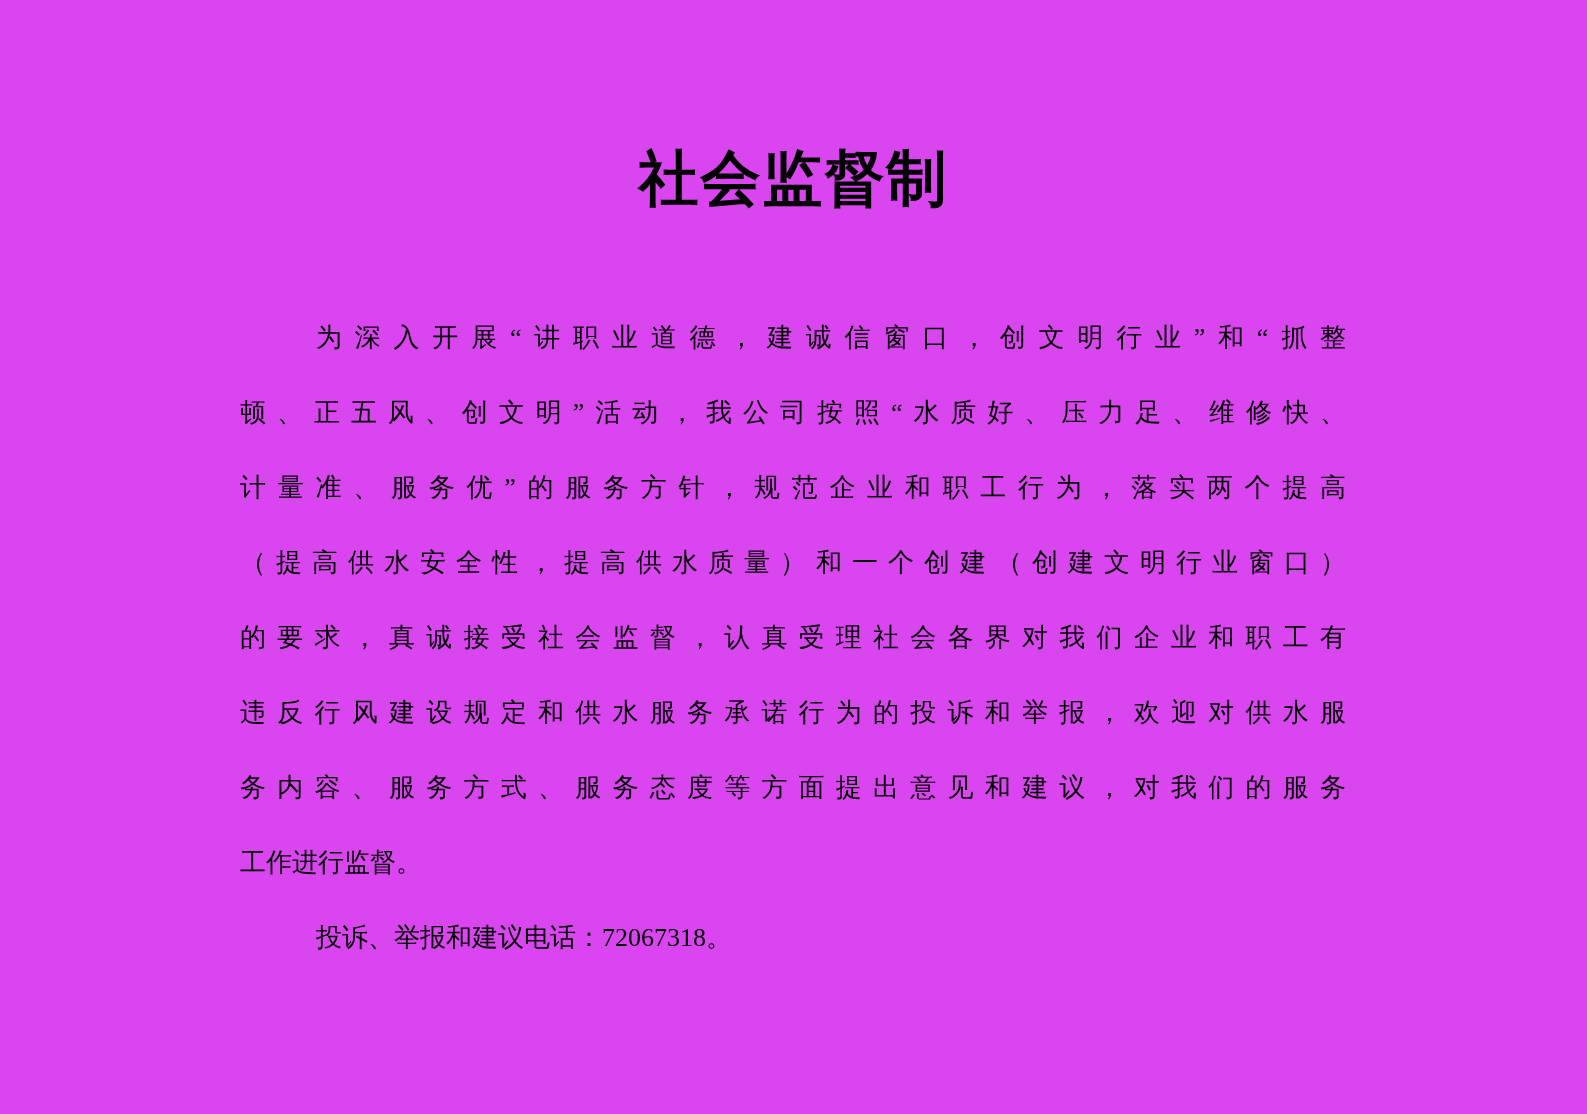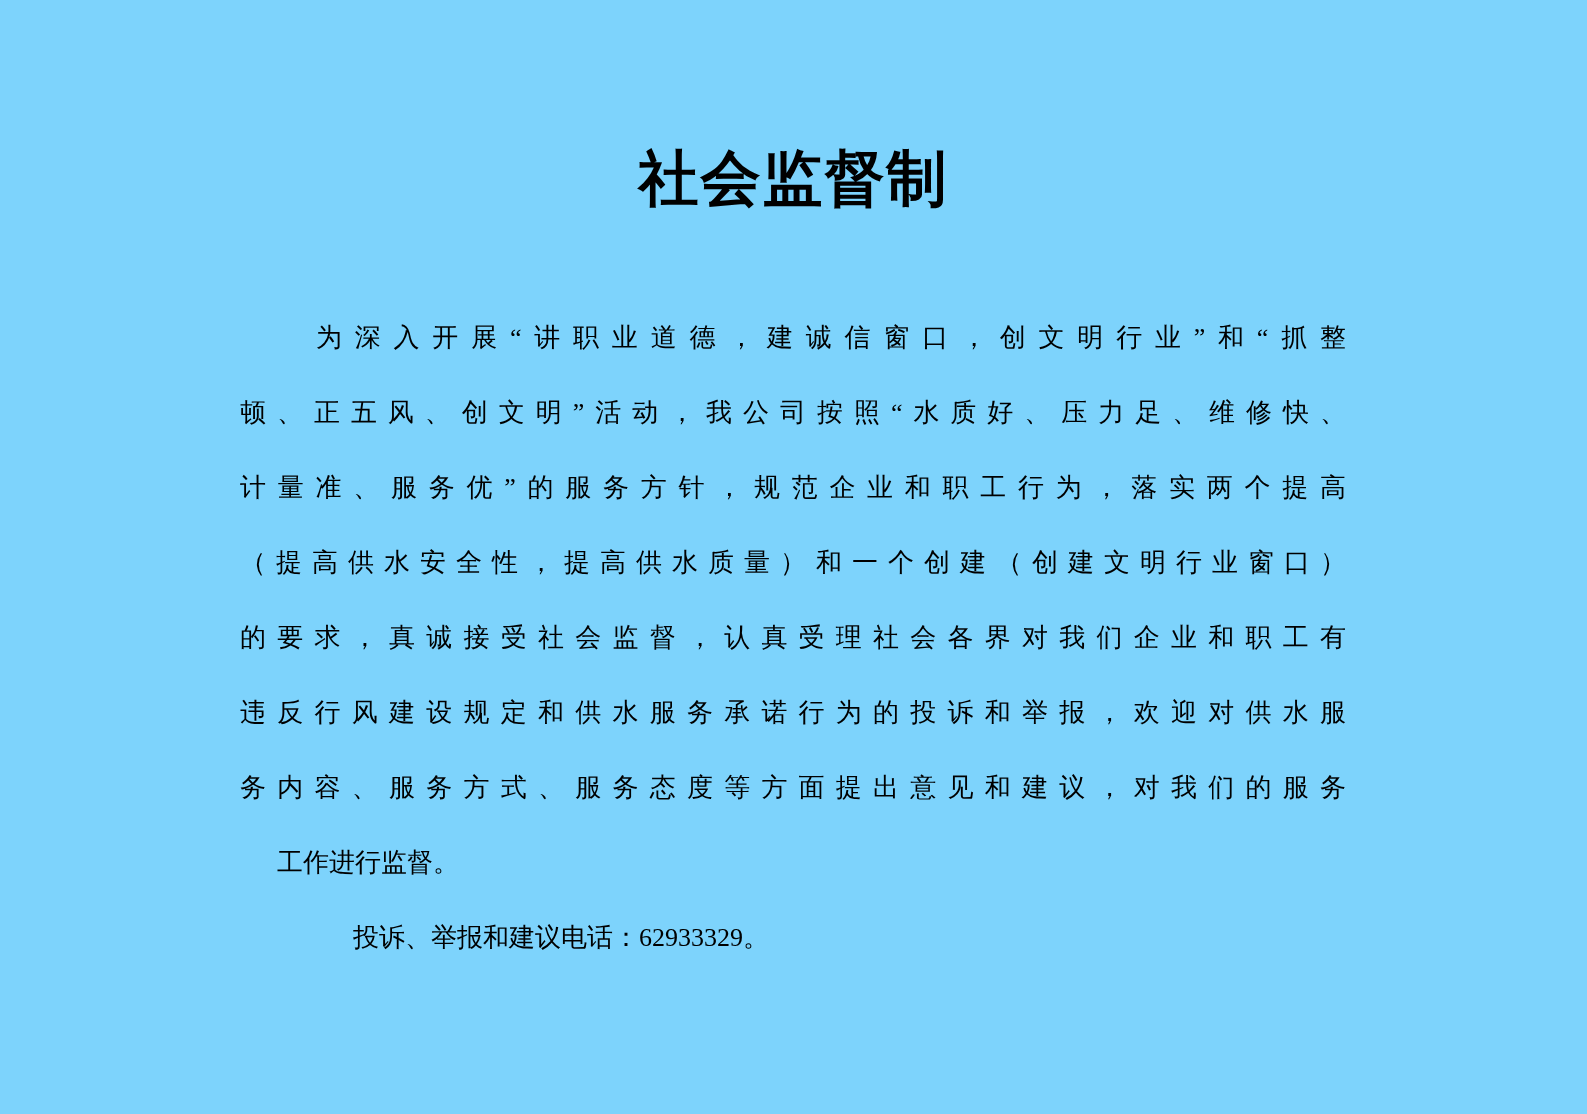--- a/index.html
+++ b/index.html
@@ -4,21 +4,21 @@
 <style>
   html, body {
     margin: 0;
     padding: 0;
     background: #ffffff;
   }
   .page {
     position: relative;
     width: 1587px;
     height: 1114px;
-    background: #7dd3fc;
+    background: #d946ef;
     color: #000000;
     overflow: hidden;
   }
   .doc-title {
     position: absolute;
     top: 138px;
     left: 0;
     width: 100%;
     text-align: center;
     font-family: "DejaVu Sans", "Liberation Sans", sans-serif;
@@ -45,21 +45,20 @@
     text-align-last: justify;
     text-justify: inter-character;
     white-space: nowrap;
   }
   .line.indent-first {
     padding-left: 76px;
   }
   .line.plain {
     text-align: left;
     text-align-last: left;
-    margin-left: 37px;
   }
 </style>
 </head>
 <body>
 
 <div class="page">
 
   <div class="doc-title">社会监督制</div>
 
   <div class="doc-body">
@@ -73,17 +72,17 @@
     <div class="line">（提高供水安全性，提高供水质量）和一个创建（创建文明行业窗口）</div>
 
     <div class="line">的要求，真诚接受社会监督，认真受理社会各界对我们企业和职工有</div>
 
     <div class="line">违反行风建设规定和供水服务承诺行为的投诉和举报，欢迎对供水服</div>
 
     <div class="line">务内容、服务方式、服务态度等方面提出意见和建议，对我们的服务</div>
 
     <div class="line plain">工作进行监督。</div>
 
-    <div class="line plain indent-first">投诉、举报和建议电话：62933329。</div>
+    <div class="line plain indent-first">投诉、举报和建议电话：72067318。</div>
 
   </div>
 
 </div>
 
 </body></html>

